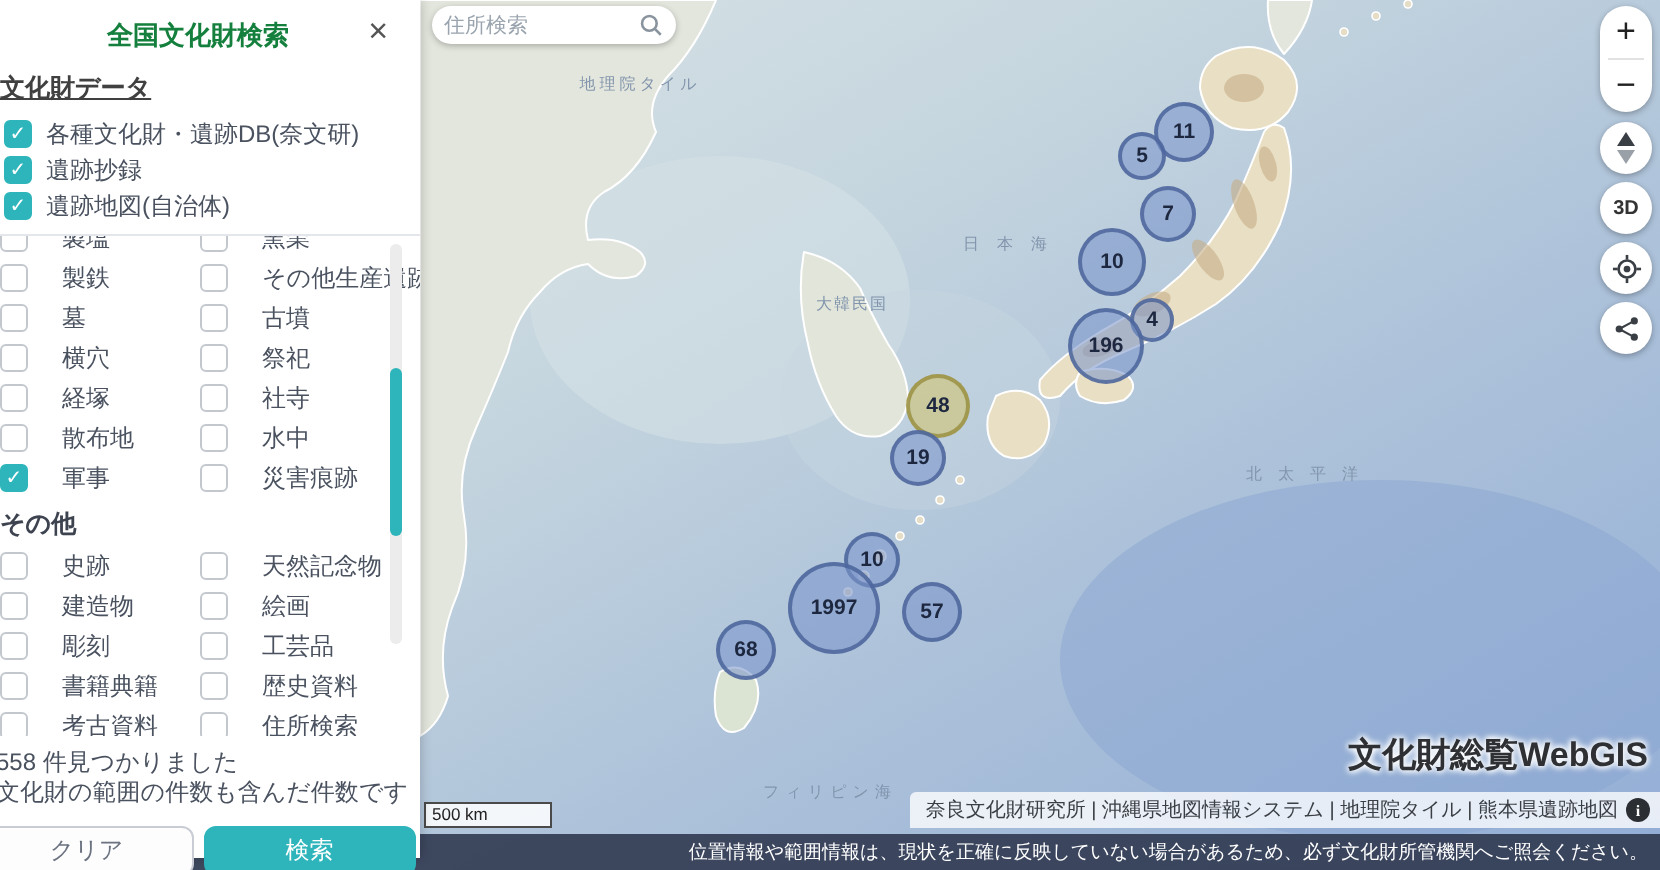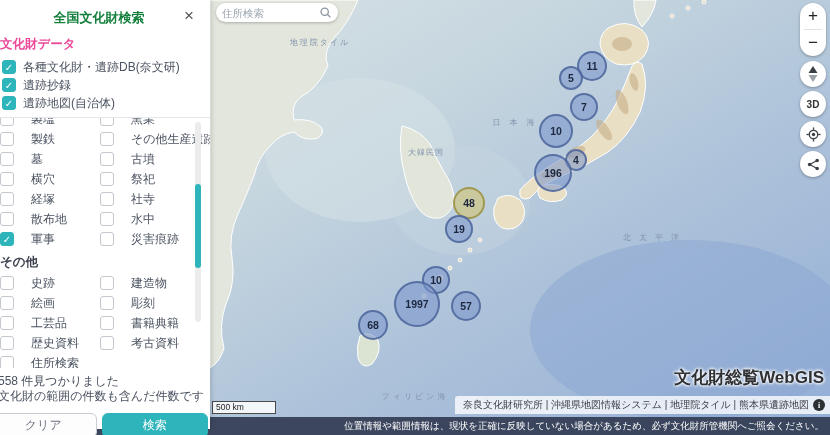--- a/index.html
+++ b/index.html
@@ -46,21 +46,21 @@
             padding-right:6px; white-space:nowrap; z-index:5; }
   .scalebar { position:absolute; left:2px; bottom:21px; width:64px; height:13px; background:rgba(255,255,255,.85);
               border:1.5px solid #4a4a4a; font-size:8.5px; color:#222; padding-left:3px; line-height:10px; }
 
   
   .sidebar { position:absolute; left:-12px; top:0; width:222px; height:429px; background:#fff; z-index:10;
              box-shadow:1px 0 5px rgba(0,0,0,.18); color:#4a5260; }
   .sb-header { position:relative; height:26px; margin-top:5px; display:flex; align-items:center; justify-content:center; }
   .sb-title { font-size:13px; font-weight:bold; color:#15803d; }
   .sb-close { position:absolute; right:16px; top:1px; font-size:17px; color:#555; cursor:pointer; line-height:20px; }
-  .sb-sec-title { margin:5px 0 5px 12px; font-size:12.5px; font-weight:bold; color:#ec4899; }
+  .sb-sec-title { margin:5px 0 5px 12px; font-size:12.5px; font-weight:bold; color:#404040;text-decoration:underline; }
   .chk-item { display:flex; align-items:center; height:18px; cursor:pointer; }
   .src-list { padding-left:14px; }
   .src-list .chk-item { height:18px; }
   .chk { width:14px; height:14px; border:1px solid #c3c8cf; border-radius:3px; background:#fff; flex:0 0 14px;
          display:inline-flex; align-items:center; justify-content:center; }
   .chk.on { background:#2db5bb; border-color:#2db5bb; }
   .chk.on::after { content:"✓"; color:#fff; font-size:10px; font-weight:bold; }
   .chk-label { margin-left:7px; font-size:12px; white-space:nowrap; }
   .divider { height:1px; background:#e3e6ea; margin-top:5px; }
   .scroll-area { position:relative; height:250px; overflow:hidden; padding-left:12px; }
@@ -126,21 +126,21 @@
         <ellipse cx="394" cy="130" rx="5" ry="12" transform="rotate(-35 394 130)"></ellipse>
         <ellipse cx="366" cy="152" rx="10" ry="5" transform="rotate(-25 366 152)"></ellipse>
         <ellipse cx="340" cy="174" rx="9" ry="4" transform="rotate(-15 340 174)"></ellipse>
         <ellipse cx="412" cy="44" rx="10" ry="7"></ellipse>
       </g>
     </svg>
 
     <div id="map-labels">
         <div class="sea-label" style="left: 110px; top: 42px; letter-spacing: 2px;">地理院タイル</div>
         <div class="sea-label" style="left: 216px; top: 152px; letter-spacing: 1px;">大韓民国</div>
-        <div class="sea-label" style="left: 308px; top: 122px; letter-spacing: 9px;">日本海</div>
+        <div class="sea-label" style="left: 297px; top: 122px; letter-spacing: 9px;">日本海</div>
         <div class="sea-label" style="left: 445px; top: 237px; letter-spacing: 8px;">北太平洋</div>
         <div class="sea-label" style="left: 205px; top: 396px; letter-spacing: 3px;">フィリピン海</div>
       </div>
 
     <div id="cluster-layer">
         <div class="cluster blue" style="left: 367px; top: 51px; height: 30px; width: 30px;">11</div>
         <div class="cluster blue" style="left: 349px; top: 66px; height: 24px; width: 24px;">5</div>
         <div class="cluster blue" style="left: 360px; top: 93px; height: 28px; width: 28px;">7</div>
         <div class="cluster blue" style="left: 329px; top: 114px; height: 34px; width: 34px;">10</div>
         <div class="cluster blue" style="left: 355px; top: 149px; height: 22px; width: 22px;">4</div>
@@ -288,20 +288,24 @@
             </div>
           </div>
           <div class="grp-title">その他</div>
           <div class="filter-grid">
             <div class="chk-item">
               <span class="chk"></span>
               <span class="chk-label">史跡</span>
             </div>
             <div class="chk-item">
               <span class="chk"></span>
+              <span class="chk-label">天然記念物</span>
+            </div>
+            <div class="chk-item">
+              <span class="chk"></span>
               <span class="chk-label">建造物</span>
             </div>
             <div class="chk-item">
               <span class="chk"></span>
               <span class="chk-label">絵画</span>
             </div>
             <div class="chk-item">
               <span class="chk"></span>
               <span class="chk-label">彫刻</span>
             </div>

